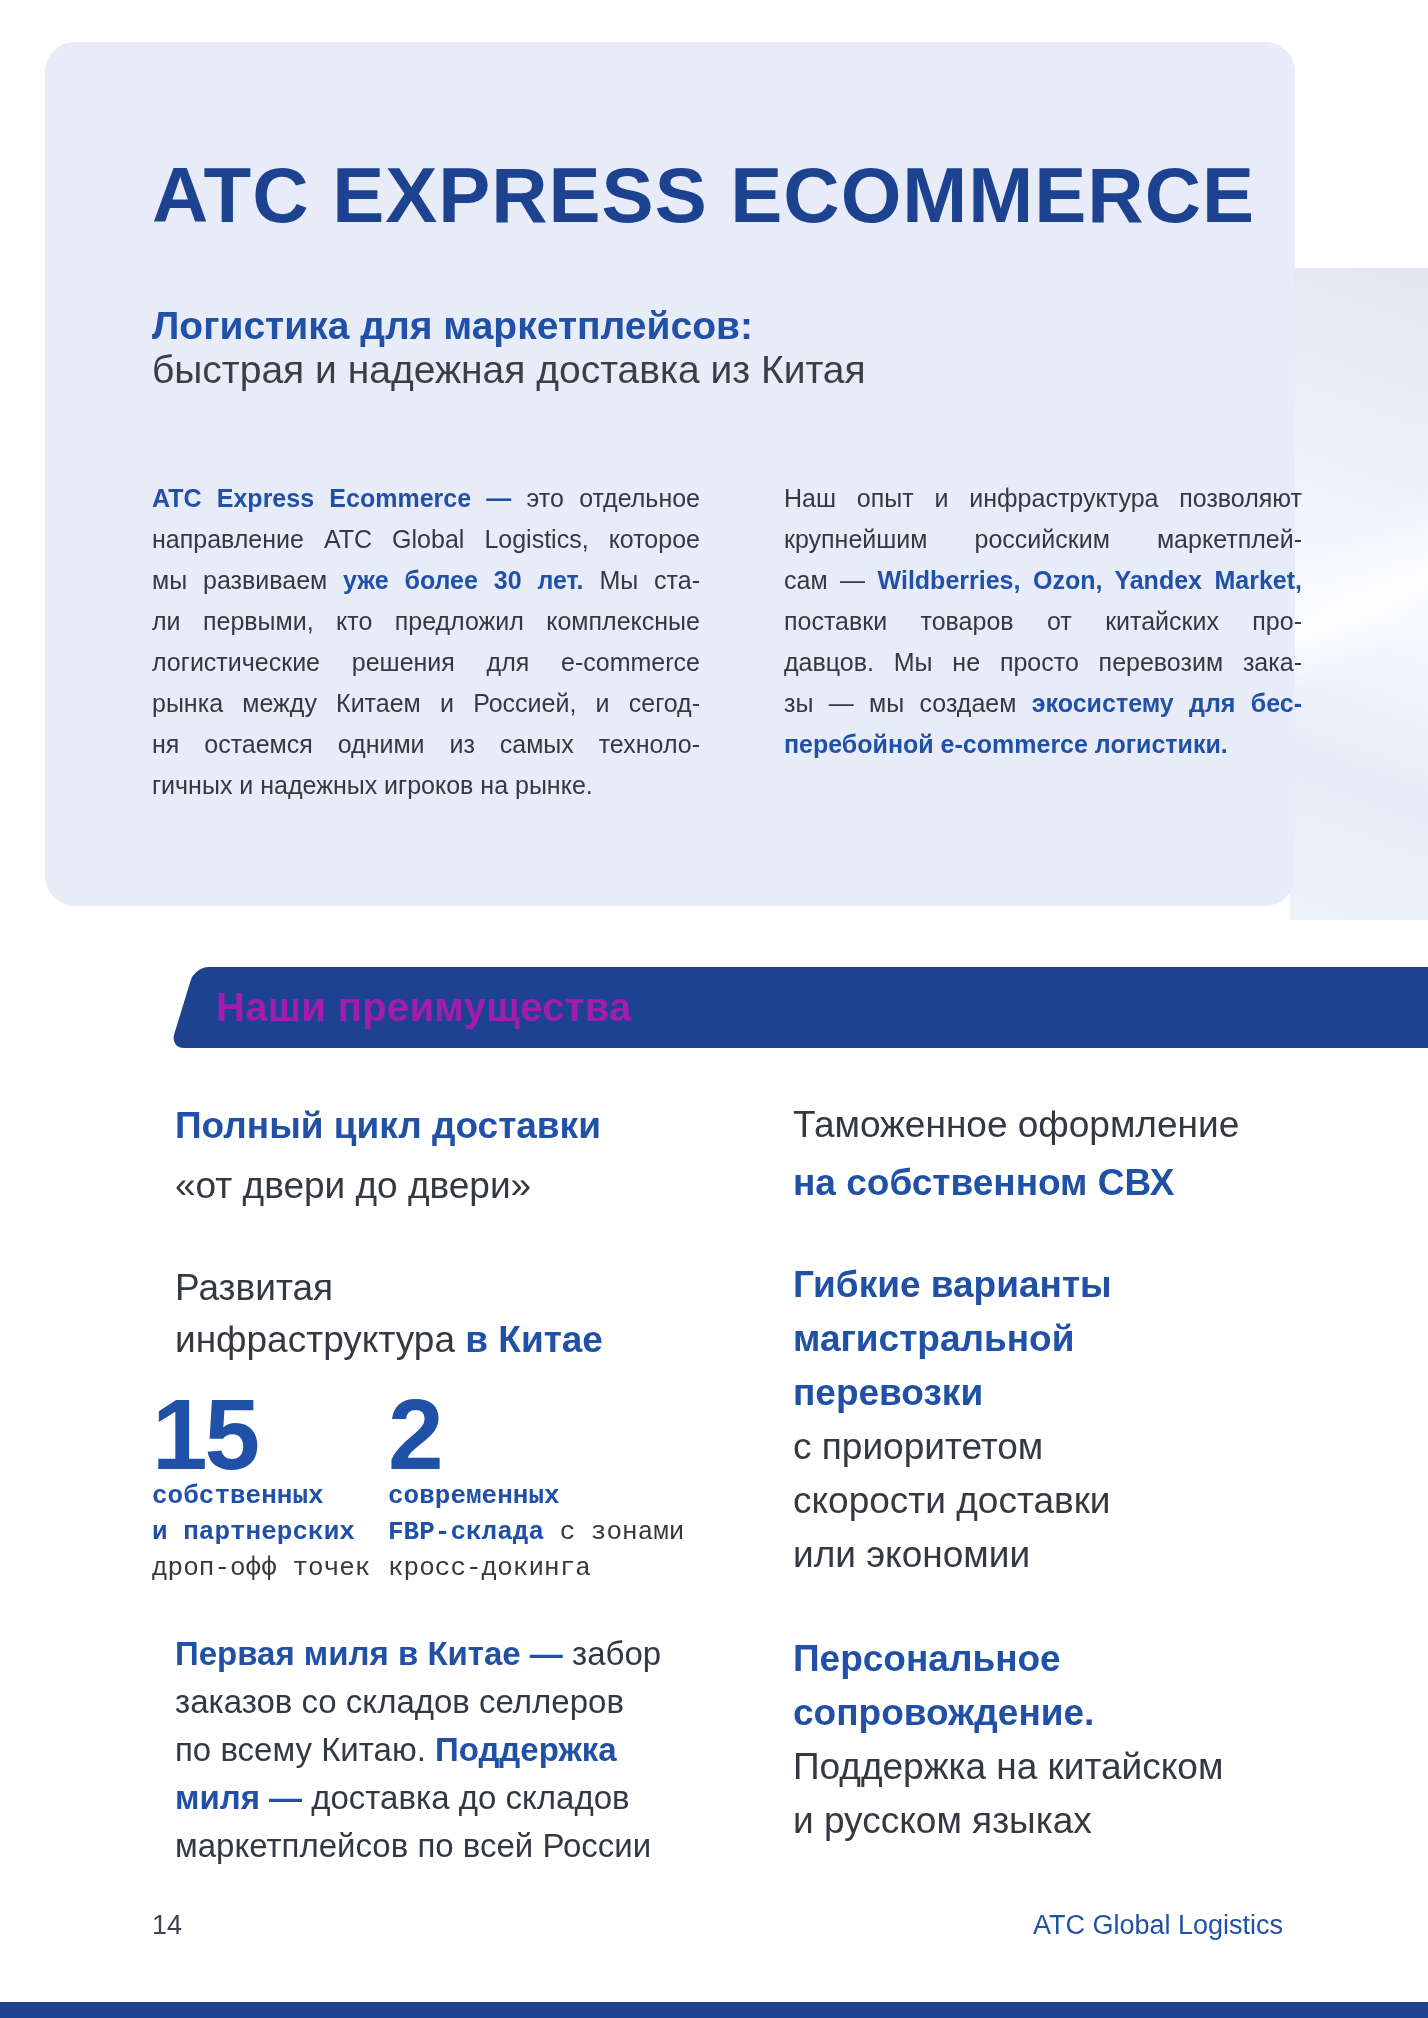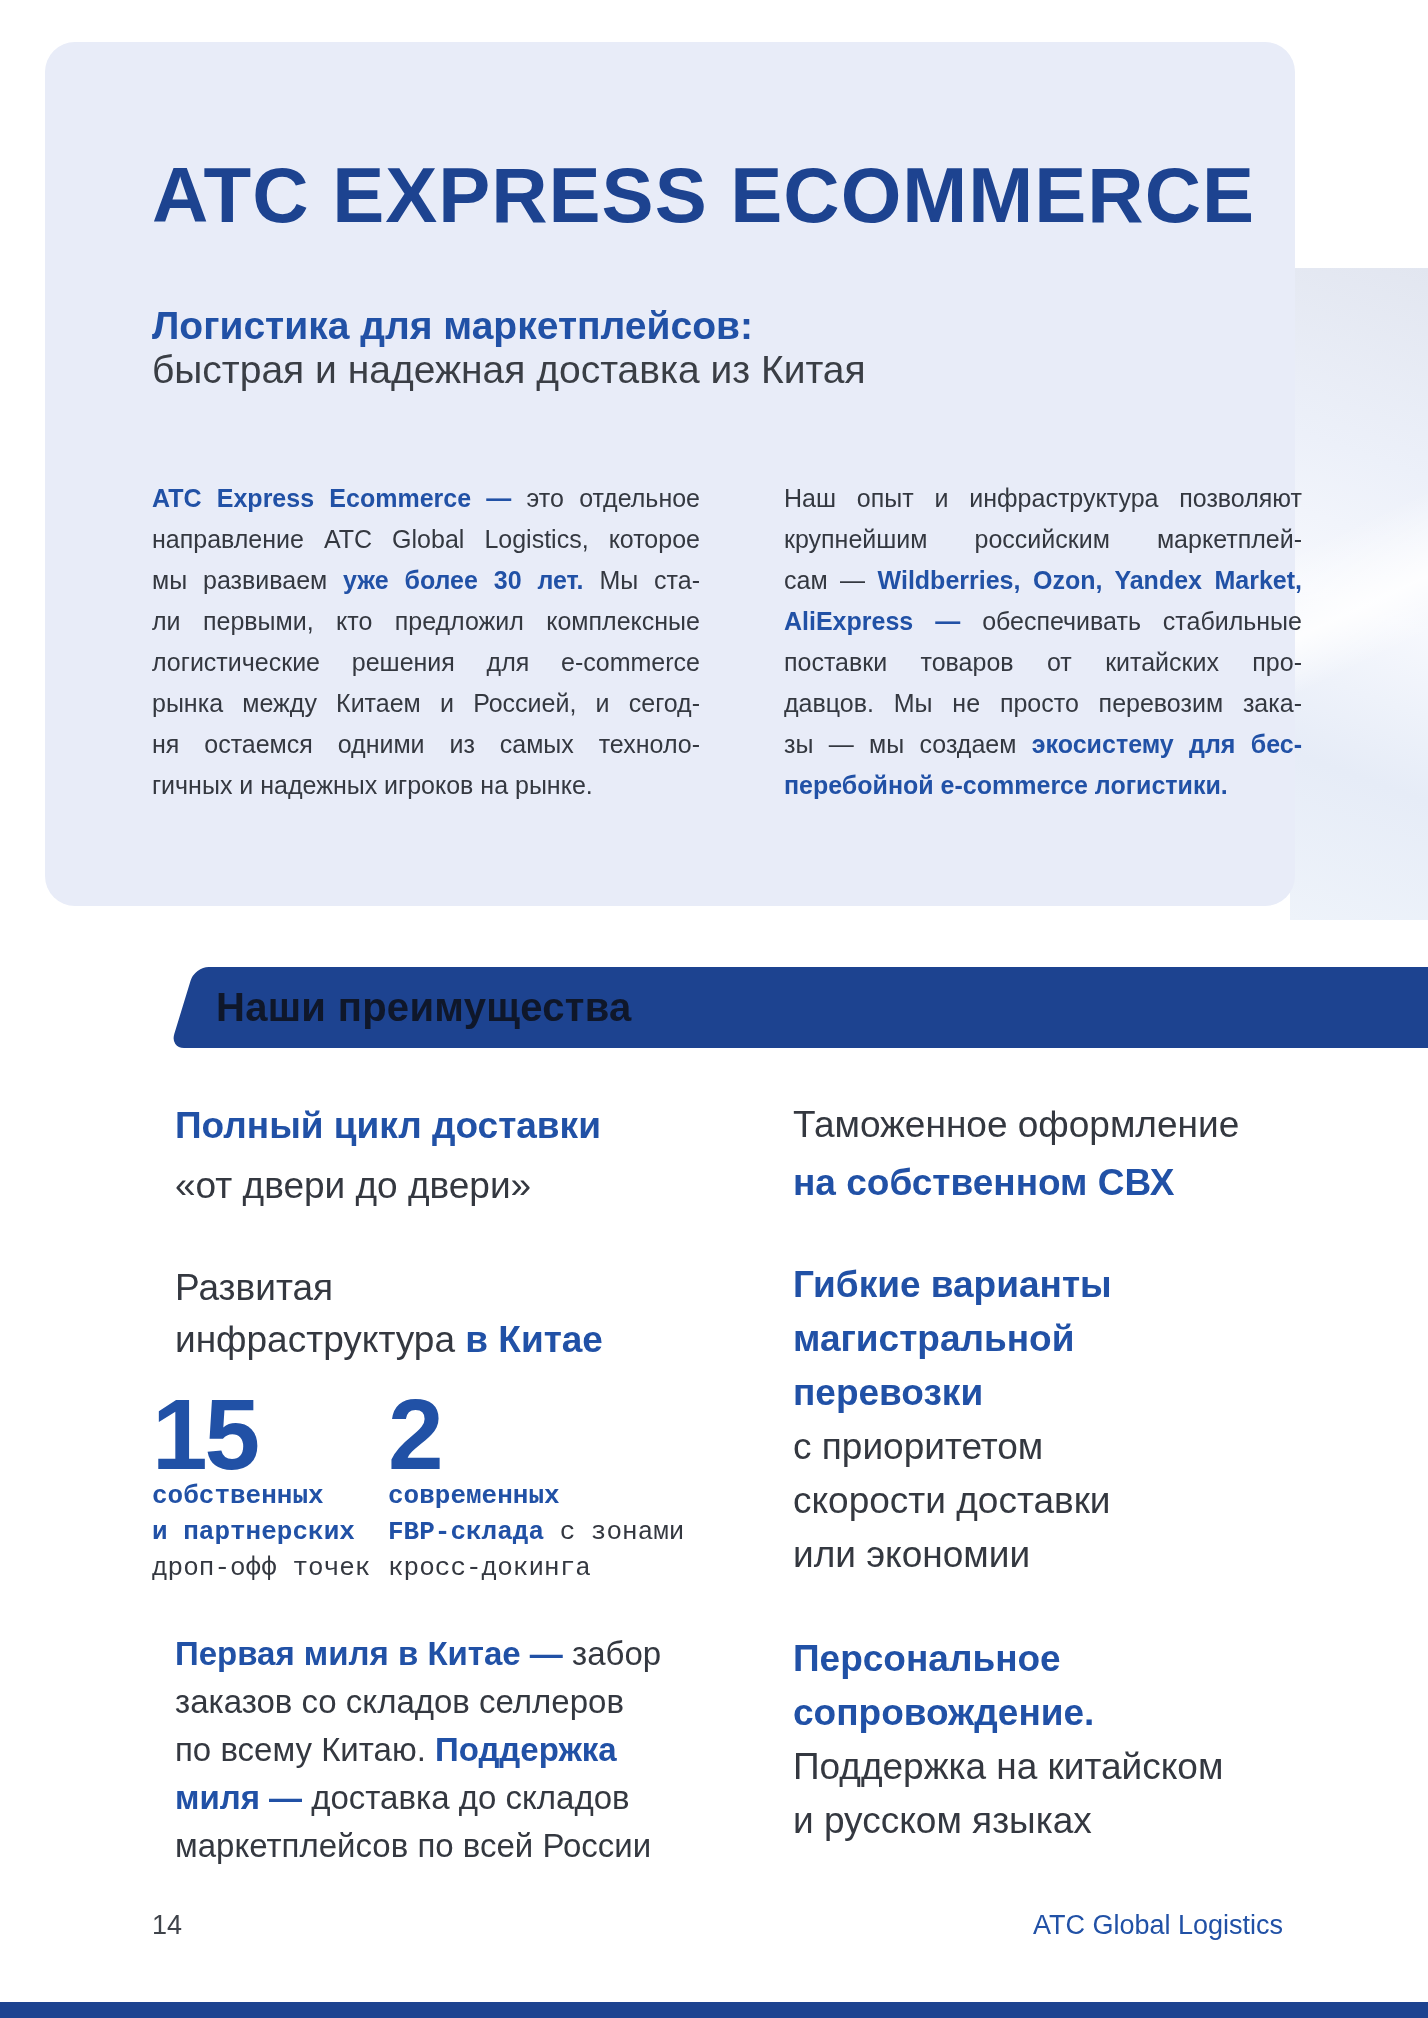--- a/index.html
+++ b/index.html
@@ -49,21 +49,21 @@
   .j{text-align:justify;text-align-last:justify;}
   
   .banner{position:absolute;left:170px;top:967px;height:81px;width:1310px;}
   .banner-bg{
     position:absolute;left:0;top:0;right:-80px;bottom:0;
     background:var(--navy);border-radius:14px;
     transform:skewX(-17deg);transform-origin:left bottom;
   }
   .banner-label{
     position:absolute;left:46px;top:50%;transform:translateY(-52%);
-    font-size:40px;font-weight:700;color:#0f172a;letter-spacing:.3px;
+    font-size:40px;font-weight:700;color:#a21caf;letter-spacing:.3px;
   }
   .adv{position:absolute;font-size:37px;line-height:58px;color:var(--ink);margin-left:23px;}
   .pos-l1{left:152px;top:1096px;line-height:60px;}
   .pos-l2{left:152px;top:1262px;line-height:52px;}
   .pos-l3{left:152px;top:1630px;font-size:33px;line-height:48px;}
   .pos-r1{left:770px;top:1096px;line-height:58px;}
   .pos-r2{left:770px;top:1258px;line-height:54px;}
   .pos-r3{left:770px;top:1632px;line-height:54px;}
   .stats{position:absolute;left:152px;top:1390px;display:flex;}
   .stat{width:236px;}
@@ -96,21 +96,20 @@
           <div class="rl j"><span>ли первыми, кто предложил комплексные</span></div>
           <div class="rl j"><span>логистические решения для e-commerce</span></div>
           <div class="rl j"><span>рынка между Китаем и Россией, и сегод-</span></div>
           <div class="rl j"><span>ня остаемся одними из самых техноло-</span></div>
           <div class="rl"><span>гичных и надежных игроков на рынке.</span></div>
         </div>
       <div class="colR">
           <div class="rl j"><span>Наш опыт и инфраструктура позволяют</span></div>
           <div class="rl j"><span>крупнейшим российским маркетплей-</span></div>
           <div class="rl j"><span>сам — </span><span class="b">Wildberries, Ozon, Yandex Market,</span></div>
-          <div class="rl j"><span class="b">AliExpress — </span><span>обеспечивать стабильные</span></div>
           <div class="rl j"><span>поставки товаров от китайских про-</span></div>
           <div class="rl j"><span>давцов. Мы не просто перевозим зака-</span></div>
           <div class="rl j"><span>зы — мы создаем </span><span class="b">экосистему для бес-</span></div>
           <div class="rl"><span class="b">перебойной e-commerce логистики.</span></div>
         </div>
     </div>
   </section>
 
   <div class="banner">
     <div class="banner-bg"></div>

